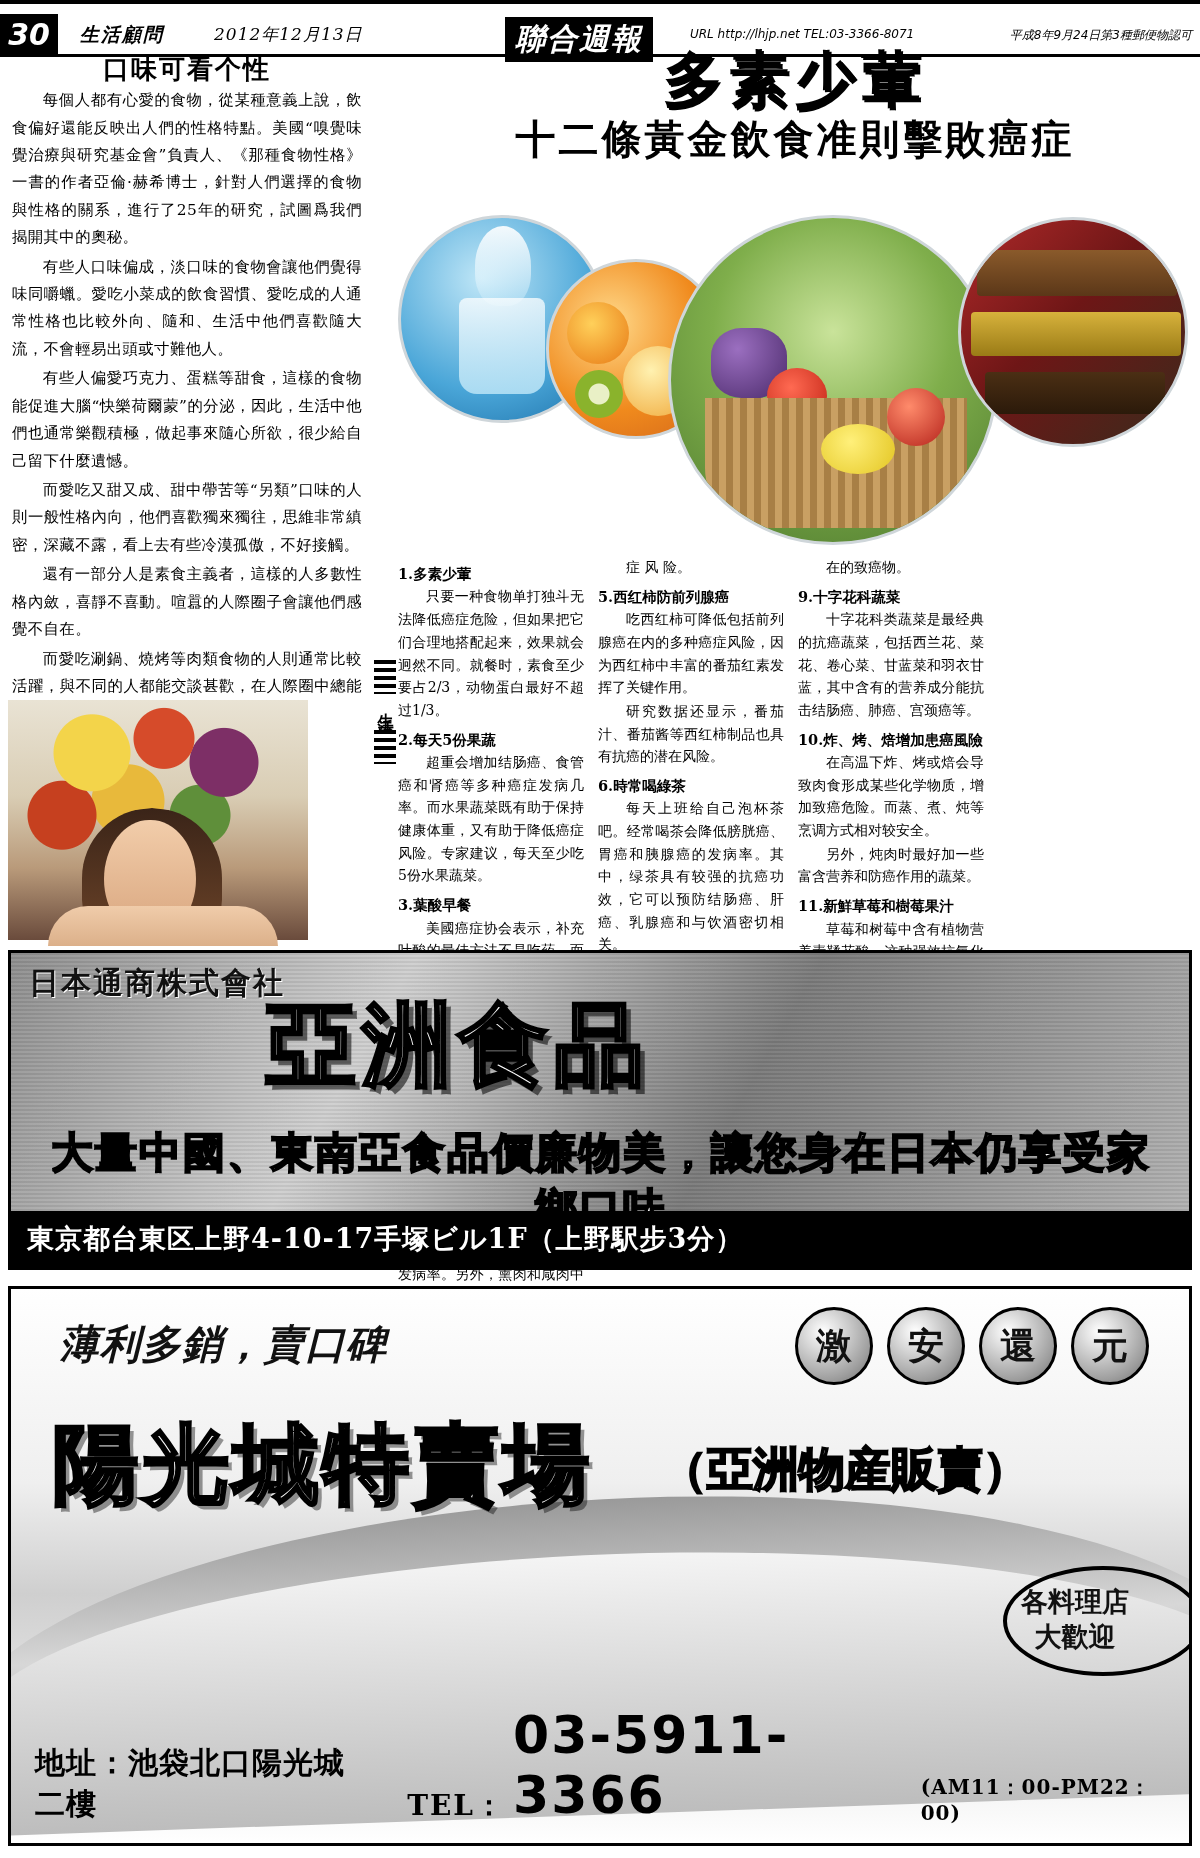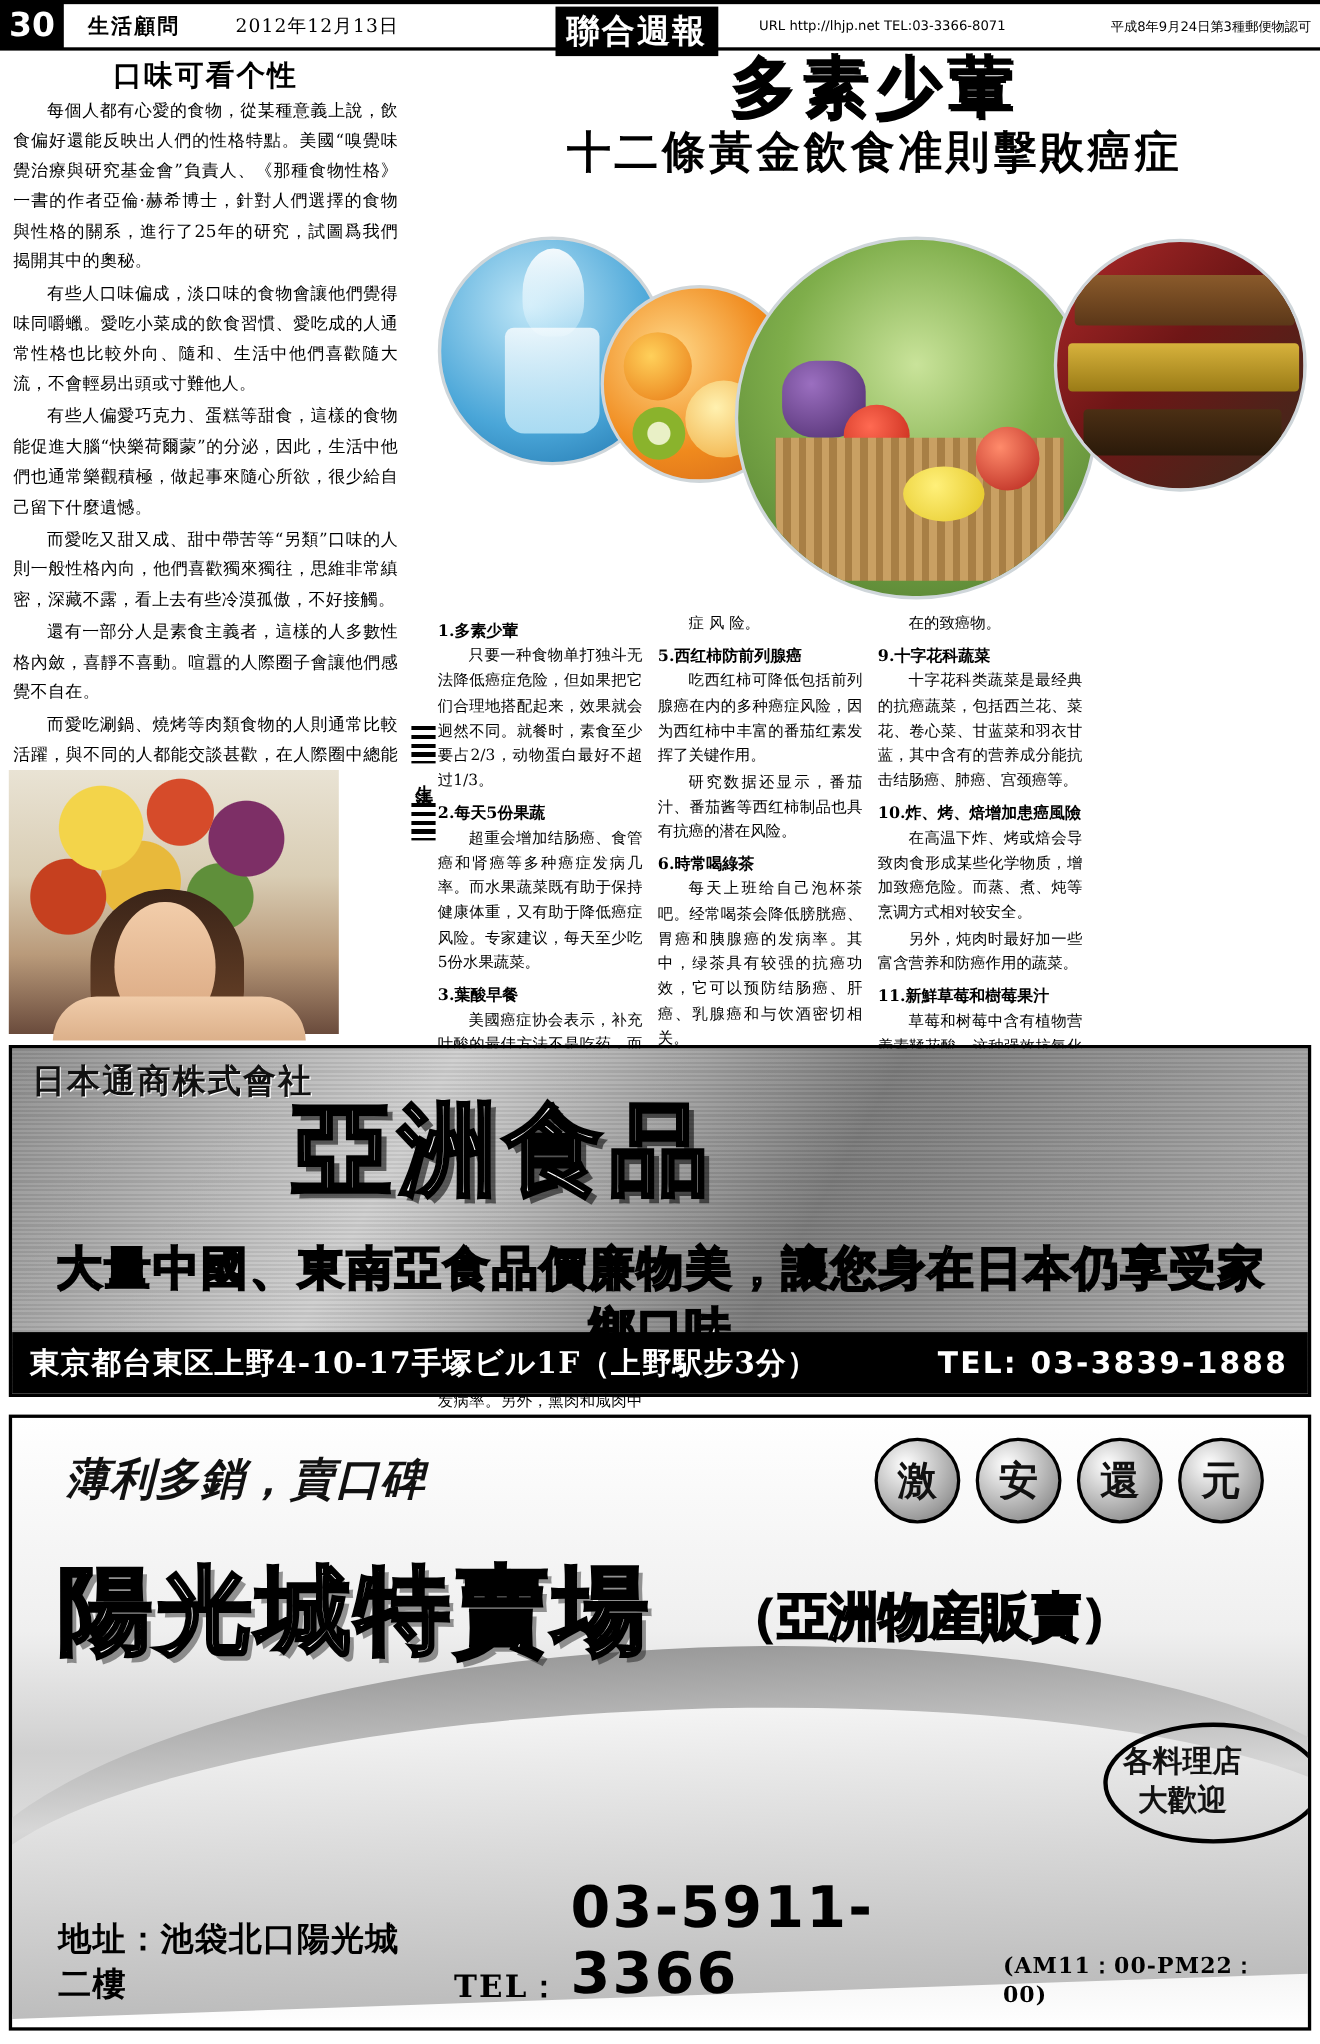--- a/index.html
+++ b/index.html
@@ -9,24 +9,24 @@
     background:#ffffff;
     font-family:"DejaVu Sans", sans-serif;
     color:#000;
     position:relative;
     overflow:hidden;
   }
   .page { position:relative; width:1200px; height:1858px; }
 
   
   .masthead {
-    position:absolute; left:0; top:4px; width:1200px; height:42px;
+    position:absolute; left:0; top:15px; width:1200px; height:42px;
     background:#ffffff;
     border-bottom:3px solid #000;
-    display:flex; align-items:center;
+    display:flex; align-items:center;font-style:italic;
   }
   .mh-pageno {
     width:58px; height:42px; background:#000; color:#fff;
     font-size:30px; font-weight:bold; display:flex;
     align-items:center; justify-content:center;
     font-family:"DejaVu Sans", sans-serif;
   }
   .mh-section {
     margin-left:22px; font-size:19px; letter-spacing:2px;
     font-family:"DejaVu Serif", serif; font-weight:bold;
@@ -262,21 +262,21 @@
     position:absolute; right:60px; top:295px; text-align:center;
     font-family:"DejaVu Serif", serif; font-weight:bold; font-size:27px;
     line-height:1.3; color:#111;
   }
   .ad2-welcome .ring {
     position:absolute; left:-18px; top:-18px; width:200px; height:110px;
     border:4px solid #000; border-radius:50%;
   }
   .ad2-bottom {
     position:absolute; left:0; bottom:18px; width:100%;
-    display:flex; align-items:flex-end; padding:0 42px;
+    display:flex; align-items:flex-end; padding:0 24px;
     font-family:"DejaVu Serif", serif;
   }
   .ad2-addr { font-size:30px; font-weight:bold; letter-spacing:1px; }
   .ad2-tel-label { font-size:28px; font-weight:bold; margin-left:36px; letter-spacing:2px; }
   .ad2-tel { font-size:52px; font-weight:bold; letter-spacing:2px;
     font-family:"DejaVu Sans", sans-serif; margin-left:8px; }
   .ad2-hours { font-size:20px; font-weight:bold; margin-left:20px; letter-spacing:1px; }
 </style>
 </head>
 <body>
@@ -389,21 +389,20 @@
     </div>
 
   </div>
 
   <div class="ad1">
     <div class="ad1-company">日本通商株式會社</div>
     <div class="ad1-title">亞洲食品</div>
     <div class="ad1-slogan">大量中國、東南亞食品價廉物美，讓您身在日本仍享受家鄉口味</div>
     <div class="ad1-bar">
       <div class="ad1-addr">東京都台東区上野4-10-17手塚ビル1F（上野駅步3分）</div>
-      <div class="ad1-tel">TEL: 03-3839-1888</div>
     </div>
   </div>
 
   <div class="ad2">
     <div class="swoosh"></div>
     <div class="swoosh2"></div>
 
     <div class="ad2-top">薄利多銷，賣口碑</div>
 
     <div class="ad2-badges">

